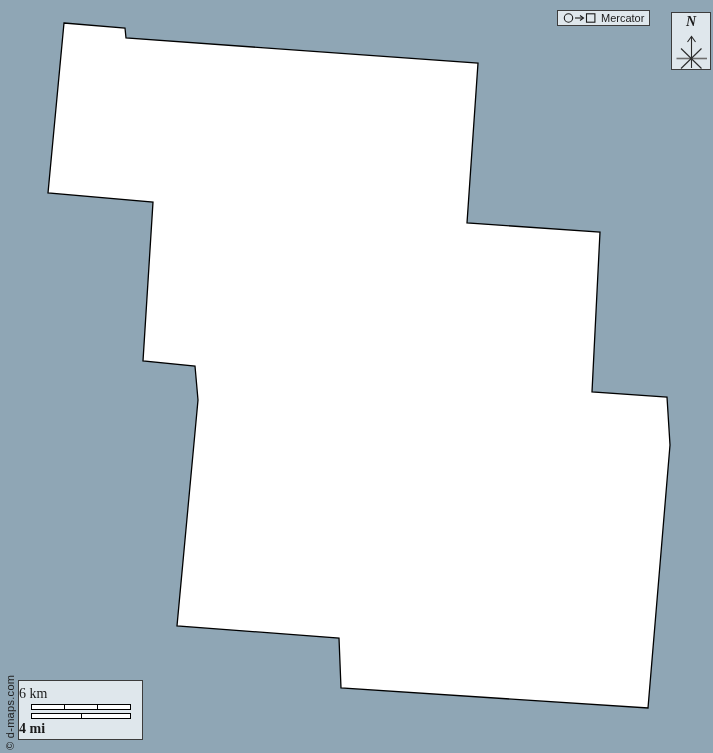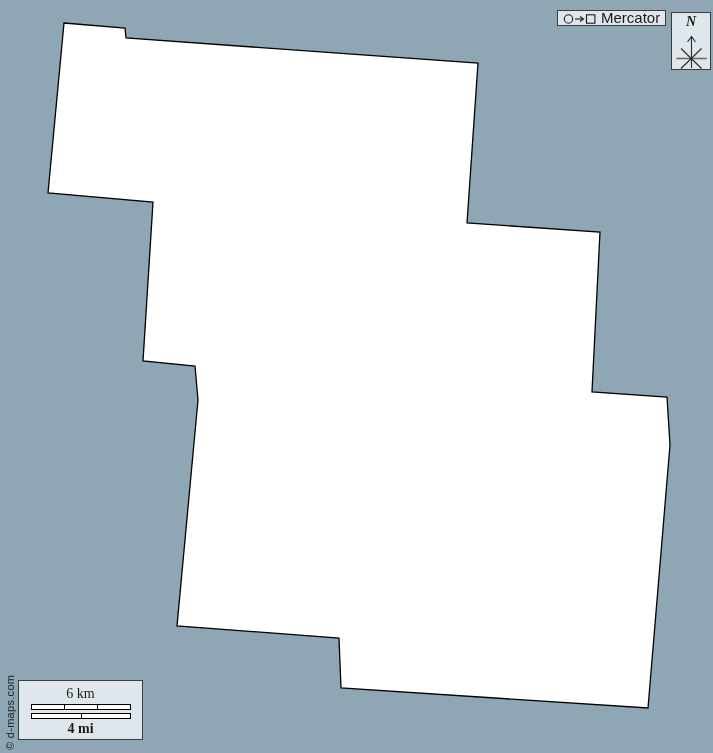--- a/index.html
+++ b/index.html
@@ -22,26 +22,26 @@
   .map-svg polygon{
     fill:var(--map-fill);
     stroke:var(--map-stroke);
     stroke-width:1.3;
     stroke-linejoin:miter;
   }
   .projection-box{
     position:absolute;
     left:557px;top:10px;
     height:16px;
-    display:flex;align-items:flex-end;gap:4px;
+    display:flex;align-items:center;gap:4px;
     padding:0 5px;
     background:var(--panel-fill);
     border:1px solid var(--panel-border);
     color:var(--text);
-    font-size:15px;
+    font-size:11px;
     line-height:1;
   }
   .projection-box svg{display:block;}
   .compass-box{
     position:absolute;
     left:671px;top:12px;
     width:40px;height:58px;
     background:var(--panel-fill);
     border:1px solid var(--panel-border);
   }
@@ -60,21 +60,21 @@
   .scale-box{
     position:absolute;
     left:18px;top:680px;
     width:125px;height:60px;
     background:var(--panel-fill);
     border:1px solid var(--panel-border);
     color:var(--text);
     font-family:"Liberation Serif",serif;
   }
   .scale-label{
-    text-align:center;
+    text-align:left;
     font-size:14px;
     line-height:1;
   }
   .scale-label.km{margin-top:6px;}
   .scale-label.mi{margin-top:3px;font-weight:bold;}
   .scale-bar{
     position:relative;
     width:100px;height:6px;
     margin:3px auto 0 auto;
     background:#ffffff;

